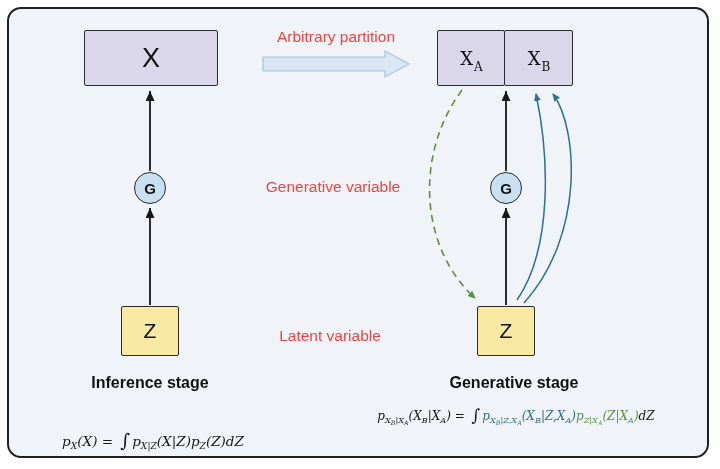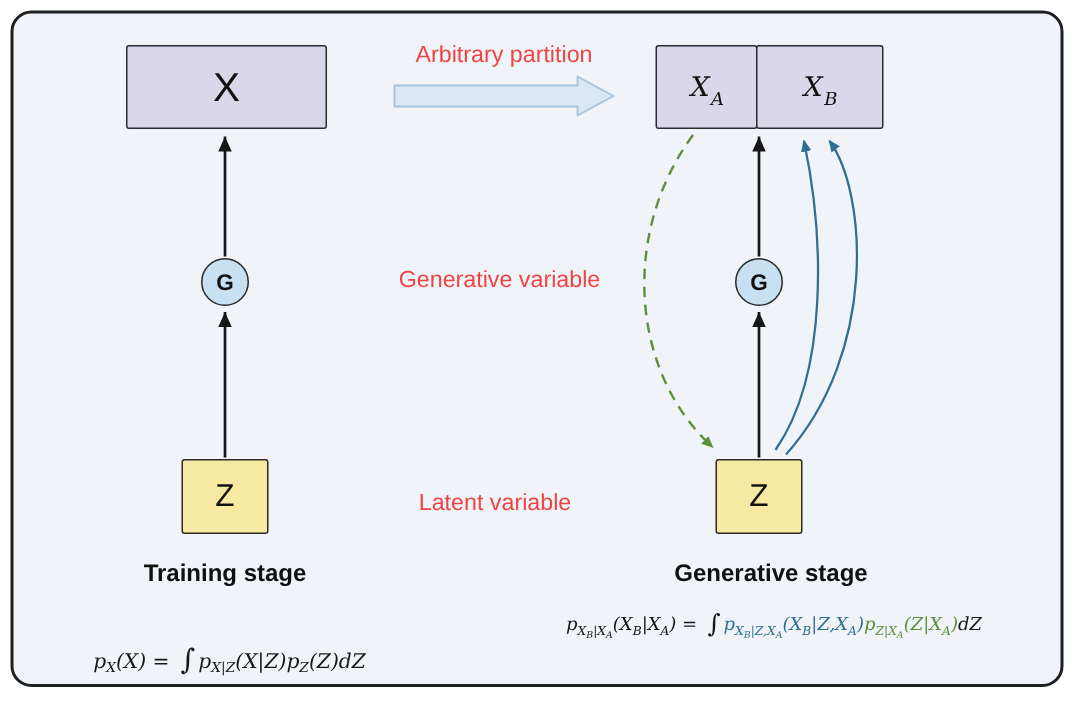--- a/index.html
+++ b/index.html
@@ -28,26 +28,26 @@
     border: 1.6px solid var(--box-border);
     border-radius: 2px;
     box-sizing: border-box;
     display: flex; align-items: center; justify-content: center;
     color: #111;
   }
   .purple { background: var(--box-purple); }
   .yellow { background: var(--box-yellow); }
   .x-node   { left: 84px;  top: 30px;  width: 134px; height: 56px; font-size: 27px; }
   .xa-node  { left: 437px; top: 30px;  width: 68px;  height: 56px; }
-  .xb-node  { left: 504px; top: 30px;  width: 85px;  height: 56px; }
+  .xb-node  { left: 504px; top: 30px;  width: 69px;  height: 56px; }
   .z-node-l { left: 121px; top: 306px; width: 58px;  height: 50px; font-size: 21px; }
   .z-node-r { left: 477px; top: 306px; width: 58px;  height: 50px; font-size: 21px; }
   .math-x {
     font-family: "DejaVu Serif", serif;
-    font-style: italic; font-size: 18px;
+    font-size: 18px;
   }
   .math-x sub {
     font-size: 12px; line-height: 0; position: relative; top: 2px; left: 1px;
   }
   .gcircle {
     position: absolute;
     width: 32px; height: 32px;
     border-radius: 50%;
     background: var(--circle-blue);
     border: 1.6px solid var(--box-border);
@@ -151,17 +151,17 @@
   <span>Z</span>
 </div>
 <div class="box yellow z-node-r">
   <span>Z</span>
 </div>
 
 <div class="mid-label" style="left:336px; top:28px;">Arbitrary partition</div>
 <div class="mid-label" style="left:333px; top:178px;">Generative variable</div>
 <div class="mid-label" style="left:330px; top:327px;text-align:center;">Latent variable</div>
 
-<div class="stage-label" style="left:150px; top:374px;">Training stage</div>
+<div class="stage-label" style="left:150px; top:374px;">Inference stage</div>
 <div class="stage-label" style="left:514px; top:374px;">Generative stage</div>
 
 <div class="formula formula-l"><span class="fl0">p</span><span class="fl1">X</span><span class="fl0">(X) = </span><span class="fl0 int">∫</span><span class="fl0">p</span><span class="fl1">X|Z</span><span class="fl0">(X|Z)p</span><span class="fl1">Z</span><span class="fl0">(Z)dZ</span></div>
 <div class="formula formula-r"><span class="fl0">p</span><span class="fl1">X</span><span class="fl2">B</span><span class="fl1">|X</span><span class="fl2">A</span><span class="fl0">(X</span><span class="fl1">B</span><span class="fl0">|X</span><span class="fl1">A</span><span class="fl0">) = </span><span class="fl0 int">∫</span><span class="fl0 fc-teal">p</span><span class="fl1 fc-teal">X</span><span class="fl2 fc-teal">B</span><span class="fl1 fc-teal">|Z,X</span><span class="fl2 fc-teal">A</span><span class="fl0 fc-teal">(X</span><span class="fl1 fc-teal">B</span><span class="fl0 fc-teal">|Z,X</span><span class="fl1 fc-teal">A</span><span class="fl0 fc-teal">)</span><span class="fl0 fc-green">p</span><span class="fl1 fc-green">Z|X</span><span class="fl2 fc-green">A</span><span class="fl0 fc-green">(Z|X</span><span class="fl1 fc-green">A</span><span class="fl0 fc-green">)</span><span class="fl0">dZ</span></div>
 
 </body></html>

